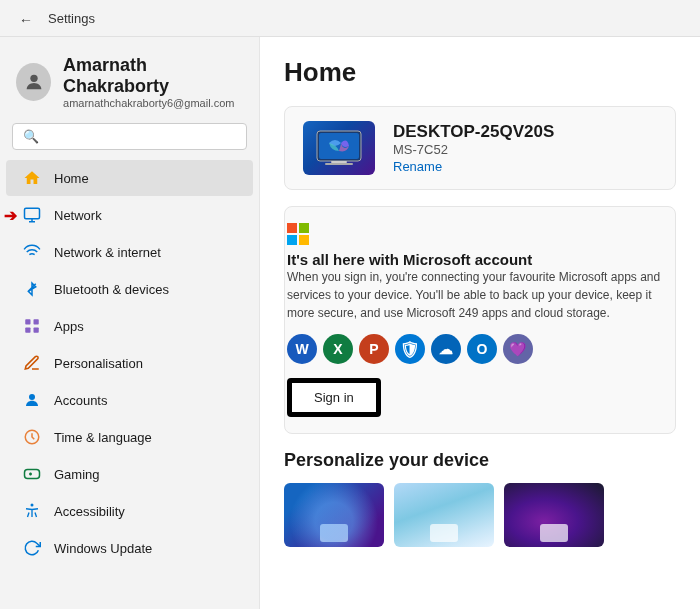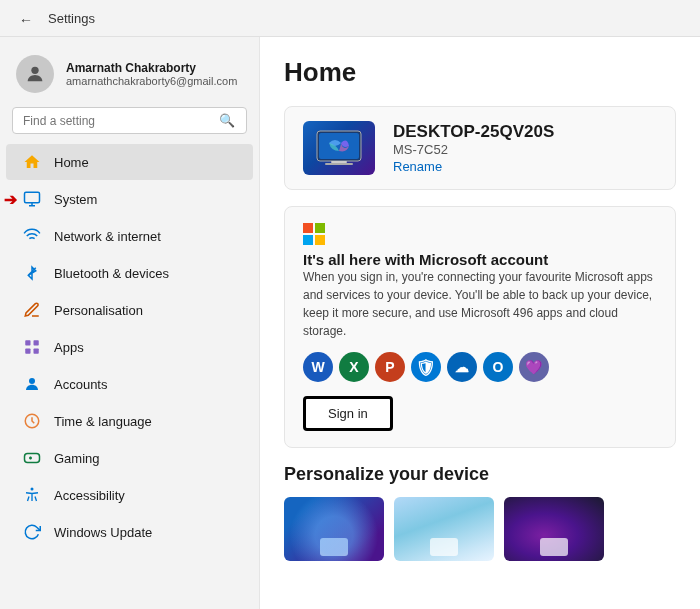--- a/index.html
+++ b/index.html
@@ -58,21 +58,21 @@
       height: 38px;
       border-radius: 50%;
       background: #c8c8c8;
       display: flex;
       align-items: center;
       justify-content: center;
       font-size: 20px;
       color: #666;
     }
     .user-info .user-name {
-      font-size: 12px;
+      font-size: 18px;
       font-weight: 600;
       color: #1a1a1a;
     }
     .user-info .user-email {
       font-size: 11px;
       color: #555;
     }
     .search-bar {
       margin: 0 12px 10px 12px;
       display: flex;
@@ -190,21 +190,21 @@
       font-size: 13px;
       color: #0067c0;
       cursor: pointer;
       text-decoration: none;
       text-align: center;
     }
     .ms-card {
       background: #f9f9f9;
       border: 1px solid #e5e5e5;
       border-radius: 8px;
-      padding: 16px 18px;
+      padding: 16px 2px;
       margin-bottom: 16px;
     }
     .ms-card-header {
       display: flex;
       align-items: center;
       gap: 10px;
       margin-bottom: 6px;
     }
     .ms-logo {
       display: grid;
@@ -240,21 +240,21 @@
       width: 30px;
       height: 30px;
       border-radius: 50%;
       display: flex;
       align-items: center;
       justify-content: center;
       font-size: 16px;
       font-weight: bold;
     }
     .signin-btn {
-      border: 3px solid #000000;
+      border: 5px solid #000000;
       background: #fff;
       border-radius: 4px;
       padding: 7px 22px;
       font-size: 13px;
       cursor: pointer;
       color: #1a1a1a;
     }
     .personalize-section .section-title {
       font-size: 18px;
       font-weight: 600;
@@ -321,77 +321,76 @@
             <path d="M4 20c0-4 3.6-7 8-7s8 3 8 7"></path>
           </svg>
       </div>
       <div class="user-info">
         <div class="user-name">Amarnath Chakraborty</div>
         <div class="user-email">amarnathchakraborty6@gmail.com</div>
       </div>
     </div>
 
     <div class="search-bar">
-      <input type="text" placeholder="Find a setting" style="">
       <span class="search-icon-svg">🔍</span>
     </div>
 
     <div id="nav-list">
         <div class="nav-item home-item active">
           <span class="nav-icon">
             <svg width="18" height="18" viewBox="0 0 24 24" fill="#f7a800">
               <path d="M10 20v-6h4v6h5v-8h3L12 3 2 12h3v8z"></path>
             </svg>
           </span>
           <span class="nav-label">Home</span>
         </div>
         <div class="nav-item system-item">
           <span class="arrow-indicator" style="color: rgb(204, 0, 0); font-size: 16px; position: absolute; left: -2px; top: 50%; transform: translateY(-50%);">➔</span>
           <span class="nav-icon">
             <svg width="18" height="18" viewBox="0 0 24 24" fill="#0078d4">
               <rect x="2" y="3" width="20" height="14" rx="2" stroke="#0078d4" fill="none" stroke-width="2"></rect>
               <path d="M8 21h8M12 17v4" stroke="#0078d4" stroke-width="2"></path>
             </svg>
           </span>
-          <span class="nav-label">System</span>
+          <span class="nav-label">Network</span>
         </div>
         <div class="nav-item network-item">
           <span class="nav-icon">
             <svg width="18" height="18" viewBox="0 0 24 24" fill="none" stroke="#0078d4" stroke-width="2">
               <path d="M1.5 8.5a13 13 0 0121 0M5 12a10 10 0 0114 0M8.5 15.5a6 6 0 017 0M12 19h.01"></path>
             </svg>
           </span>
           <span class="nav-label">Network &amp; internet</span>
         </div>
         <div class="nav-item bluetooth-item">
           <span class="nav-icon">
             <svg width="18" height="18" viewBox="0 0 24 24" fill="#0078d4">
               <path d="M17 5L7 15l5 5V4l5 5-10 6" stroke="#0078d4" fill="none" stroke-width="2"></path>
             </svg>
           </span>
           <span class="nav-label">Bluetooth &amp; devices</span>
-        </div>
-        <div class="nav-item personal-item">
-          <span class="nav-icon">
-            <svg width="18" height="18" viewBox="0 0 24 24" fill="none" stroke="#cc5500" stroke-width="2">
-              <path d="M12 20h9M16.5 3.5a2.121 2.121 0 013 3L7 19l-4 1 1-4L16.5 3.5z"></path>
-            </svg>
-          </span>
-          <span class="nav-label">Personalisation</span>
         </div>
         <div class="nav-item apps-item">
           <span class="nav-icon">
             <svg width="18" height="18" viewBox="0 0 24 24" fill="#8661c5">
               <rect x="3" y="3" width="7" height="7" rx="1"></rect>
               <rect x="14" y="3" width="7" height="7" rx="1"></rect>
               <rect x="3" y="14" width="7" height="7" rx="1"></rect>
               <rect x="14" y="14" width="7" height="7" rx="1"></rect>
             </svg>
           </span>
           <span class="nav-label">Apps</span>
+        </div>
+        <div class="nav-item personal-item">
+          <span class="nav-icon">
+            <svg width="18" height="18" viewBox="0 0 24 24" fill="none" stroke="#cc5500" stroke-width="2">
+              <path d="M12 20h9M16.5 3.5a2.121 2.121 0 013 3L7 19l-4 1 1-4L16.5 3.5z"></path>
+            </svg>
+          </span>
+          <span class="nav-label">Personalisation</span>
         </div>
         <div class="nav-item accounts-item">
           <span class="nav-icon">
             <svg width="18" height="18" viewBox="0 0 24 24" fill="#0078d4">
               <circle cx="12" cy="8" r="4"></circle>
               <path d="M4 20c0-4 3.6-7 8-7s8 3 8 7"></path>
             </svg>
           </span>
           <span class="nav-label">Accounts</span>
         </div>
@@ -463,21 +462,21 @@
       <div class="ms-card-header">
 
         <div class="ms-logo">
           <div class="ms-logo-cell" style="background:#f25022;"></div>
           <div class="ms-logo-cell" style="background:#7fba00;"></div>
           <div class="ms-logo-cell" style="background:#00a4ef;"></div>
           <div class="ms-logo-cell" style="background:#ffb900;"></div>
         </div>
       </div>
       <div class="ms-card-title">It's all here with Microsoft account</div>
-      <div class="ms-card-desc">When you sign in, you're connecting your favourite Microsoft apps and services to your device. You'll be able to back up your device, keep it more secure, and use Microsoft 496 apps and cloud storage.</div>
+      <div class="ms-card-desc">When you sign in, you're connecting your favourite Microsoft apps and services to your device. You'll be able to back up your device, keep it more secure, and use Microsoft 249 apps and cloud storage.</div>
       
       <div class="ms-apps-row">
         <div class="app-icon-circle" style="background:#185abd; color:#fff; font-size:14px; font-weight:700;">W</div>
         <div class="app-icon-circle" style="background:#107c41; color:#fff; font-size:14px; font-weight:700;">X</div>
         <div class="app-icon-circle" style="background:#c43e1c; color:#fff; font-size:14px; font-weight:700;">P</div>
         <div class="app-icon-circle" style="background:#0078d4; color:#fff; font-size:16px;">🛡</div>
         <div class="app-icon-circle" style="background:#0364b8; color:#fff; font-size:14px;">☁</div>
         <div class="app-icon-circle" style="background:#0072c6; color:#fff; font-size:14px; font-weight:700;">O</div>
         <div class="app-icon-circle" style="background:#6264a7; color:#fff; font-size:14px;">💜</div>
       </div>

